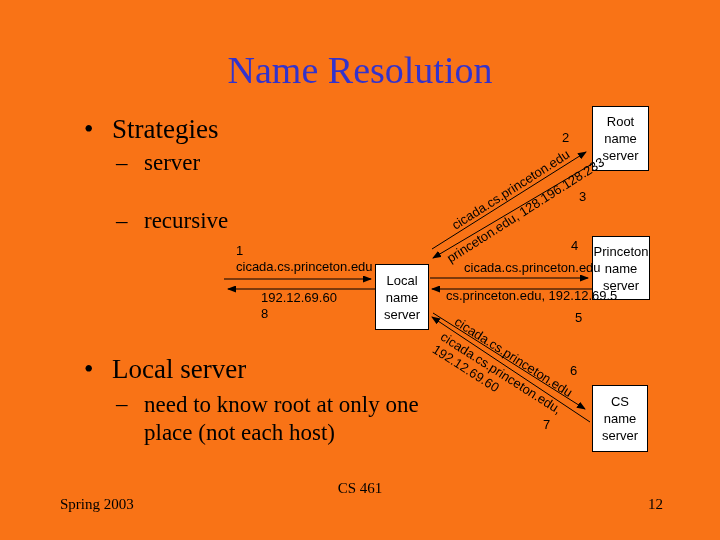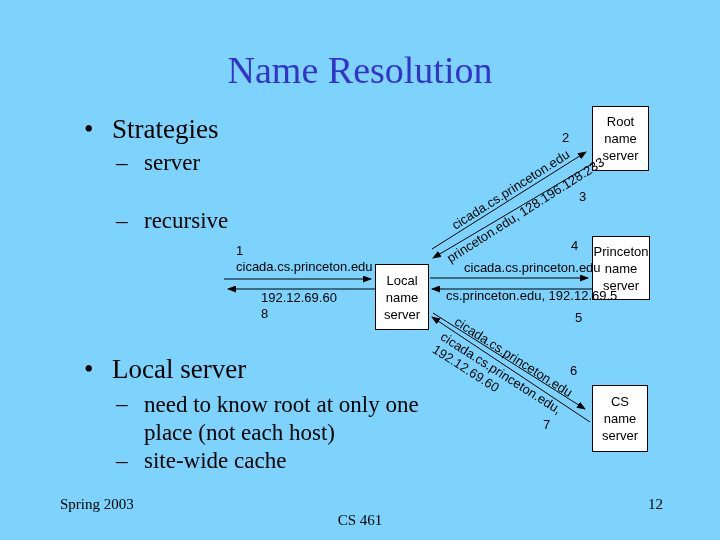--- a/index.html
+++ b/index.html
@@ -1,17 +1,17 @@
 <!DOCTYPE html>
 <html><head>
 <meta charset="utf-8">
 <style>
   html,body { margin:0; padding:0; background:#888; }
   .slide {
-    position:relative; width:720px; height:540px; background:#7dd3fc;
+    position:relative; width:720px; height:540px; background:#f97316;
     font-family:"Liberation Serif","DejaVu Serif",serif; color:#000; overflow:hidden;
   }
   .title {
     position:absolute; left:0; top:48px; width:100%; text-align:center;
     font-size:38px; font-weight:normal; margin:0; color:#3333cc;
   }
   .row { position:absolute; white-space:nowrap;margin-left:24px; }
   .row.h { font-size:27px; }
   .row.s { font-size:23px; }
   .dot  { display:inline-block; width:28px; }
@@ -53,23 +53,20 @@
   <div class="row s" style="left:92px; top:208px">
     <span class="dash">–</span><span>recursive</span>
   </div>
 
   <div class="row s" style="left:92px; top:391px">
     <span class="dash">–</span><span class="wrap2">need to know root at only one
 place (not each host)</span>
   </div>
   <div class="row h" style="left:60px; top:354px">
     <span class="dot">•</span><span>Local server</span>
-  </div>
-  <div class="row s" style="left:92px; top:448px">
-    <span class="dash">–</span><span>site-wide cache</span>
   </div>
 
   <svg class="arrows" width="720" height="540" viewBox="0 0 720 540">
     <defs>
       <marker id="ah" markerWidth="9" markerHeight="7" refX="8" refY="3.5" orient="auto">
         <path d="M0,0 L9,3.5 L0,7 Z" fill="#000"></path>
       </marker>
     </defs>
     <line x1="224" y1="279" x2="371" y2="279" stroke="#000" stroke-width="1" marker-end="url(#ah)"></line>
     <line x1="375" y1="289" x2="228" y2="289" stroke="#000" stroke-width="1" marker-end="url(#ah)"></line>
@@ -113,16 +110,16 @@
   <div class="dlabel" style="left:575px; top:310px">5</div>
 
   <div class="dlabel rot rot-down" style="left:460px; top:314px">cicada.cs.princeton.edu</div>
   <div class="dlabel" style="left:570px; top:363px">6</div>
 
   <div class="dlabel rot rot-down" style="left:446px; top:329px">cicada.cs.princeton.edu,
 192.12.69.60</div>
   <div class="dlabel" style="left:543px; top:417px">7</div>
 
   <div class="footer-item" style="left:60px; top:496px">Spring 2003</div>
-  <div class="footer-item footer-center" style="top:512px">CS 461</div>
+  <div class="footer-item footer-center" style="top:480px">CS 461</div>
   <div class="footer-item" style="left:648px; top:496px">12</div>
 
 </div>
 
 </body></html>

